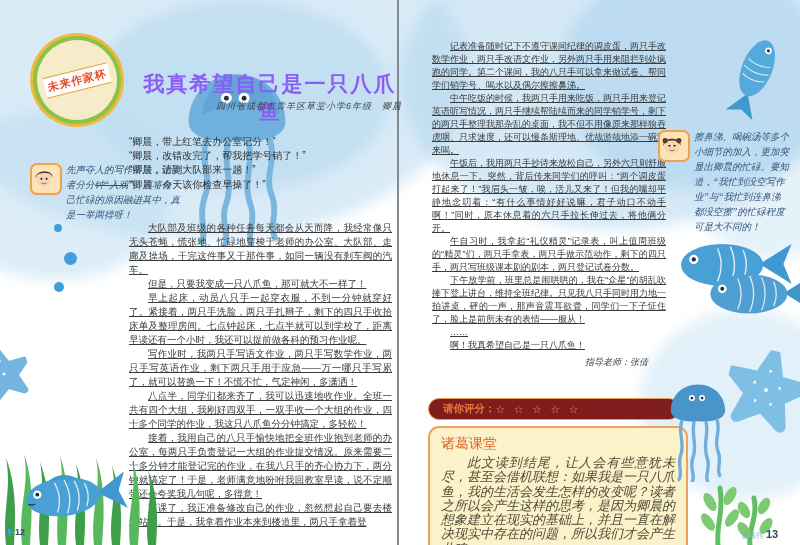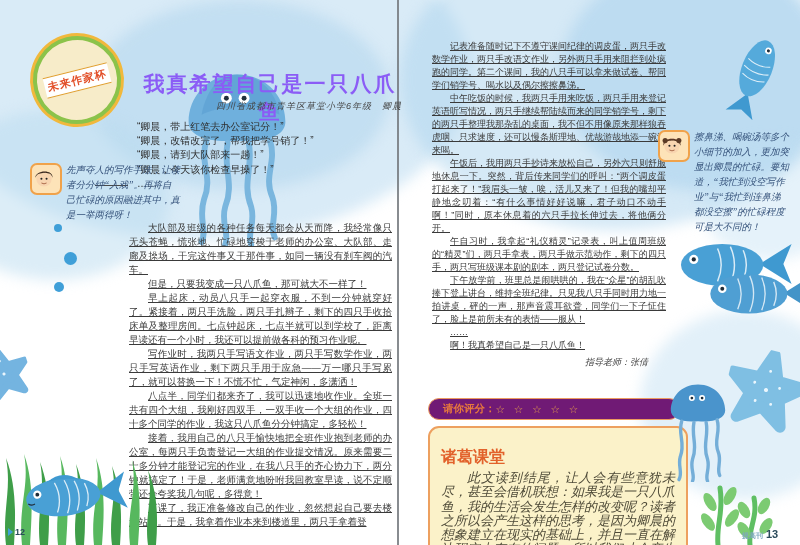--- a/index.html
+++ b/index.html
@@ -16,59 +16,59 @@
          transform:rotate(-14deg);display:flex;align-items:center;justify-content:center;}
   .badge-band{background:#ffffff;border-top:1px solid #e0a030;border-bottom:1px solid #e0a030;
          padding:2px 3px;font-weight:bold;font-size:11px;letter-spacing:1px;color:#e2502a;white-space:nowrap;}
   
   .title{position:absolute;left:138px;top:70px;width:264px;text-align:center;
          font-size:21px;font-weight:bold;letter-spacing:2px;color:#8b5cf6;
          font-family:"Liberation Serif","DejaVu Serif",serif;}
   .byline{position:absolute;left:138px;top:100px;width:264px;text-align:right;
          font-size:9px;letter-spacing:1px;color:#454545;font-style:italic;}
   
-  .dialogues{position:absolute;left:129px;top:120px;width:266px;margin-left:8px;}
+  .dialogues{position:absolute;left:129px;top:135px;width:266px;}
   .dialogues div{font-size:10px;line-height:14.2px;color:#2e2e2e;}
   .dash-connector{position:absolute;left:95px;top:185px;width:33px;border-top:1.5px solid #4a4a4a;}
   
   .note{font-family:"Liberation Serif","DejaVu Serif",serif;font-style:italic;
         font-size:9.5px;line-height:15px;color:#34517a;}
   .note-left{position:absolute;left:30px;top:163px;width:150px;}
   .note-right{position:absolute;left:658px;top:130px;width:132px;}
   .avatar{width:28px;height:28px;border-radius:7px;border:2px solid #f0a24a;background:#fde3b8;
           overflow:hidden;flex:0 0 auto;}
   .avatar-row{display:flex;align-items:flex-start;gap:4px;justify-content:space-between;}
   
   .bodycol p{margin:0;text-indent:2em;text-align:justify;text-decoration:underline;}
   .bodycol-left{position:absolute;left:129px;top:221px;width:263px;font-size:9.5px;line-height:14px;color:#3a3a3a;}
   .bodycol-right{position:absolute;left:432px;top:40px;width:234px;font-size:9px;line-height:13px;color:#3a3a3a;}
   .ellipsis-line{text-indent:2em;}
   .ending{margin:0;text-indent:2em;}
   .teacher{margin-top:4px;text-align:right;padding-right:18px;font-style:italic;
            font-family:"Liberation Serif","DejaVu Serif",serif;color:#444;}
   
   .rating{position:absolute;left:428px;top:398px;width:236px;height:20px;border:1.5px solid #ec9a60;
-          border-radius:12px;background:#701a75;display:flex;align-items:center;padding-left:14px;
+          border-radius:12px;background:#7f1d1d;display:flex;align-items:center;padding-left:14px;
           font-size:10.5px;font-weight:bold;color:#e8793c;}
   .rating .stars{color:#e8a04a;letter-spacing:3px;font-weight:normal;}
   
   .comment-box{position:absolute;left:428px;top:426px;width:234px;background:#fbf2c9;
           border:2px solid #eda05f;border-radius:11px;padding:7px 11px 8px 11px;}
-  .comment-box h4{margin:12px 0 3px 0;font-size:16px;color:#e2622b;font-weight:bold;}
+  .comment-box h4{margin:0 0 3px 0;font-size:14px;color:#e2622b;font-weight:normal;}
   .comment-box p{margin:0;font-size:13px;line-height:14.3px;text-align:justify;text-indent:2em;
           color:#4e4a38;font-style:italic;font-family:"Liberation Serif","DejaVu Serif",serif;}
   
   .dot{position:absolute;border-radius:50%;background:#3f9fd8;}
   
   .pagenum-left{position:absolute;left:8px;top:527px;font-size:9px;color:#2a4a5a;font-weight:bold;
           display:flex;align-items:center;gap:2px;}
   .pagenum-left .mark{width:0;height:0;border-left:5px solid #3f9fd8;border-top:4px solid transparent;
           border-bottom:4px solid transparent;}
   .pagenum-right{position:absolute;left:742px;top:528px;font-size:7px;color:#7fa8bd;
-          display:flex;align-items:baseline;gap:3px;font-weight:bold;}
+          display:flex;align-items:baseline;gap:3px;}
   .pagenum-right b{font-size:11px;color:#2a4a5a;}
   svg{display:block;}
 </style>
 </head>
 <body>
 
 <div id="stage">
 
   <div class="wash" style="left:-70px;top:-90px;width:540px;height:330px;background:rgba(186,219,240,.55);"></div>
   <div class="wash" style="left:90px;top:0px;width:300px;height:190px;background:rgba(168,208,236,.45);"></div>

